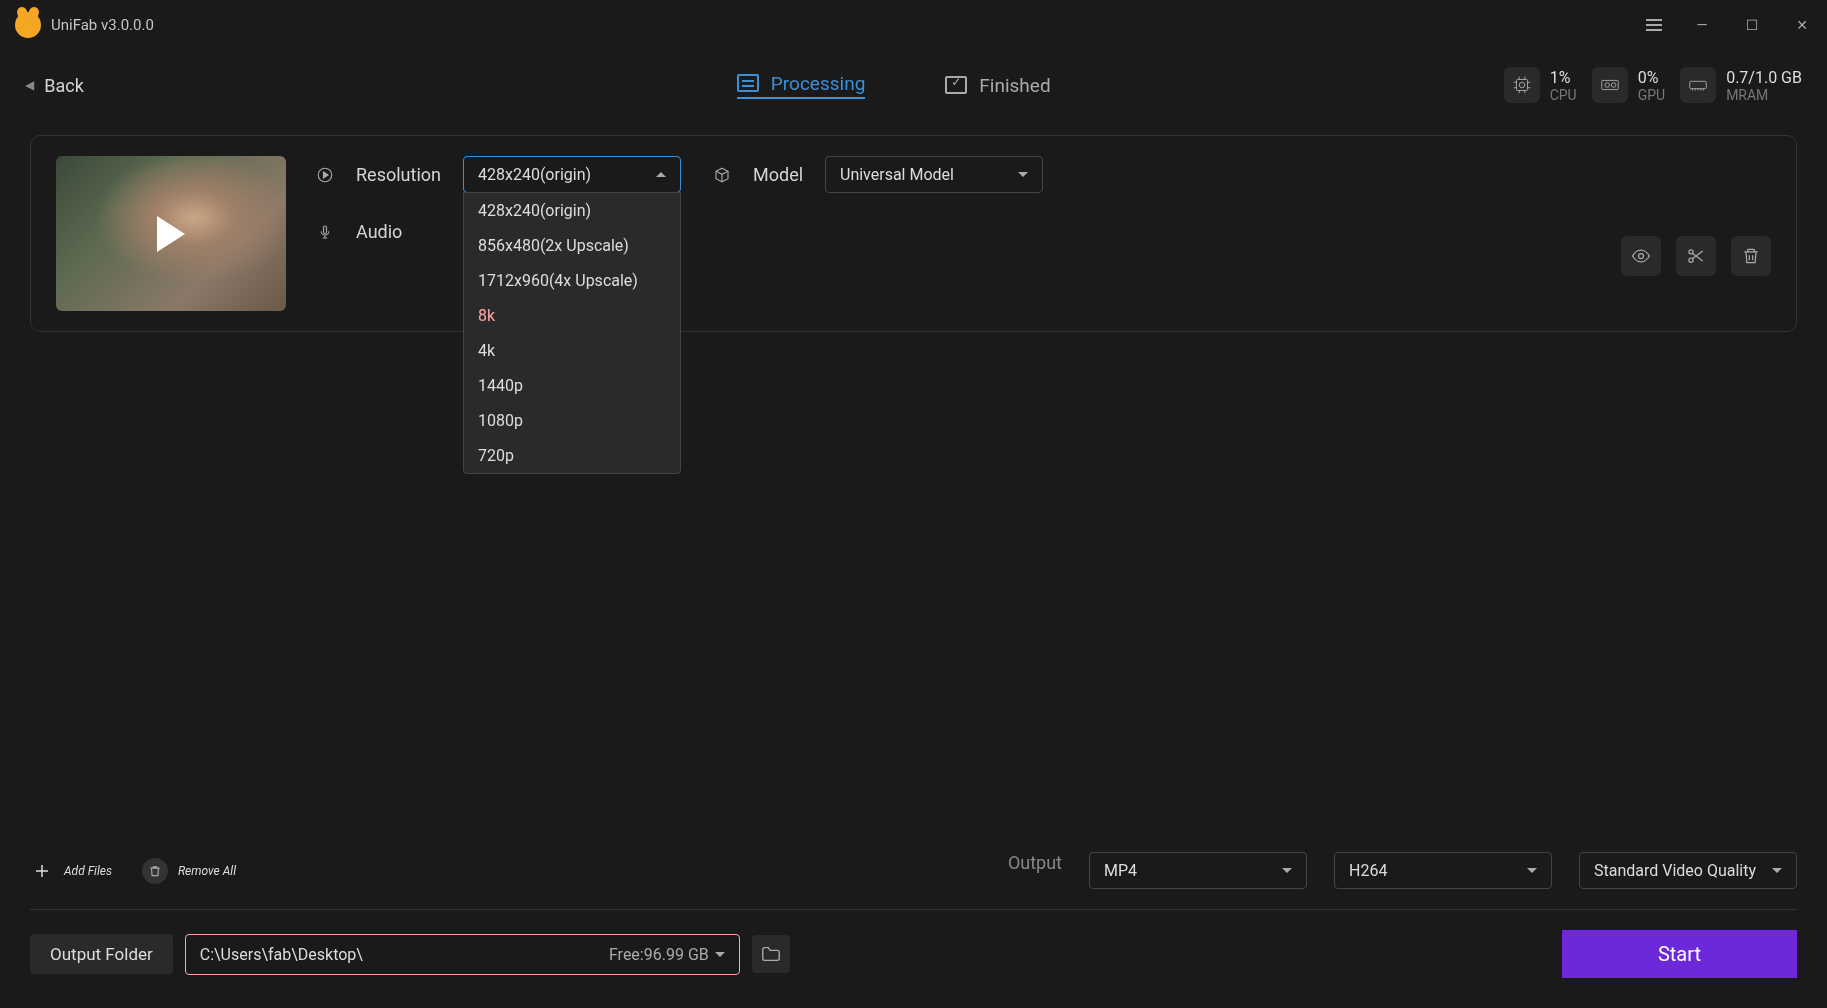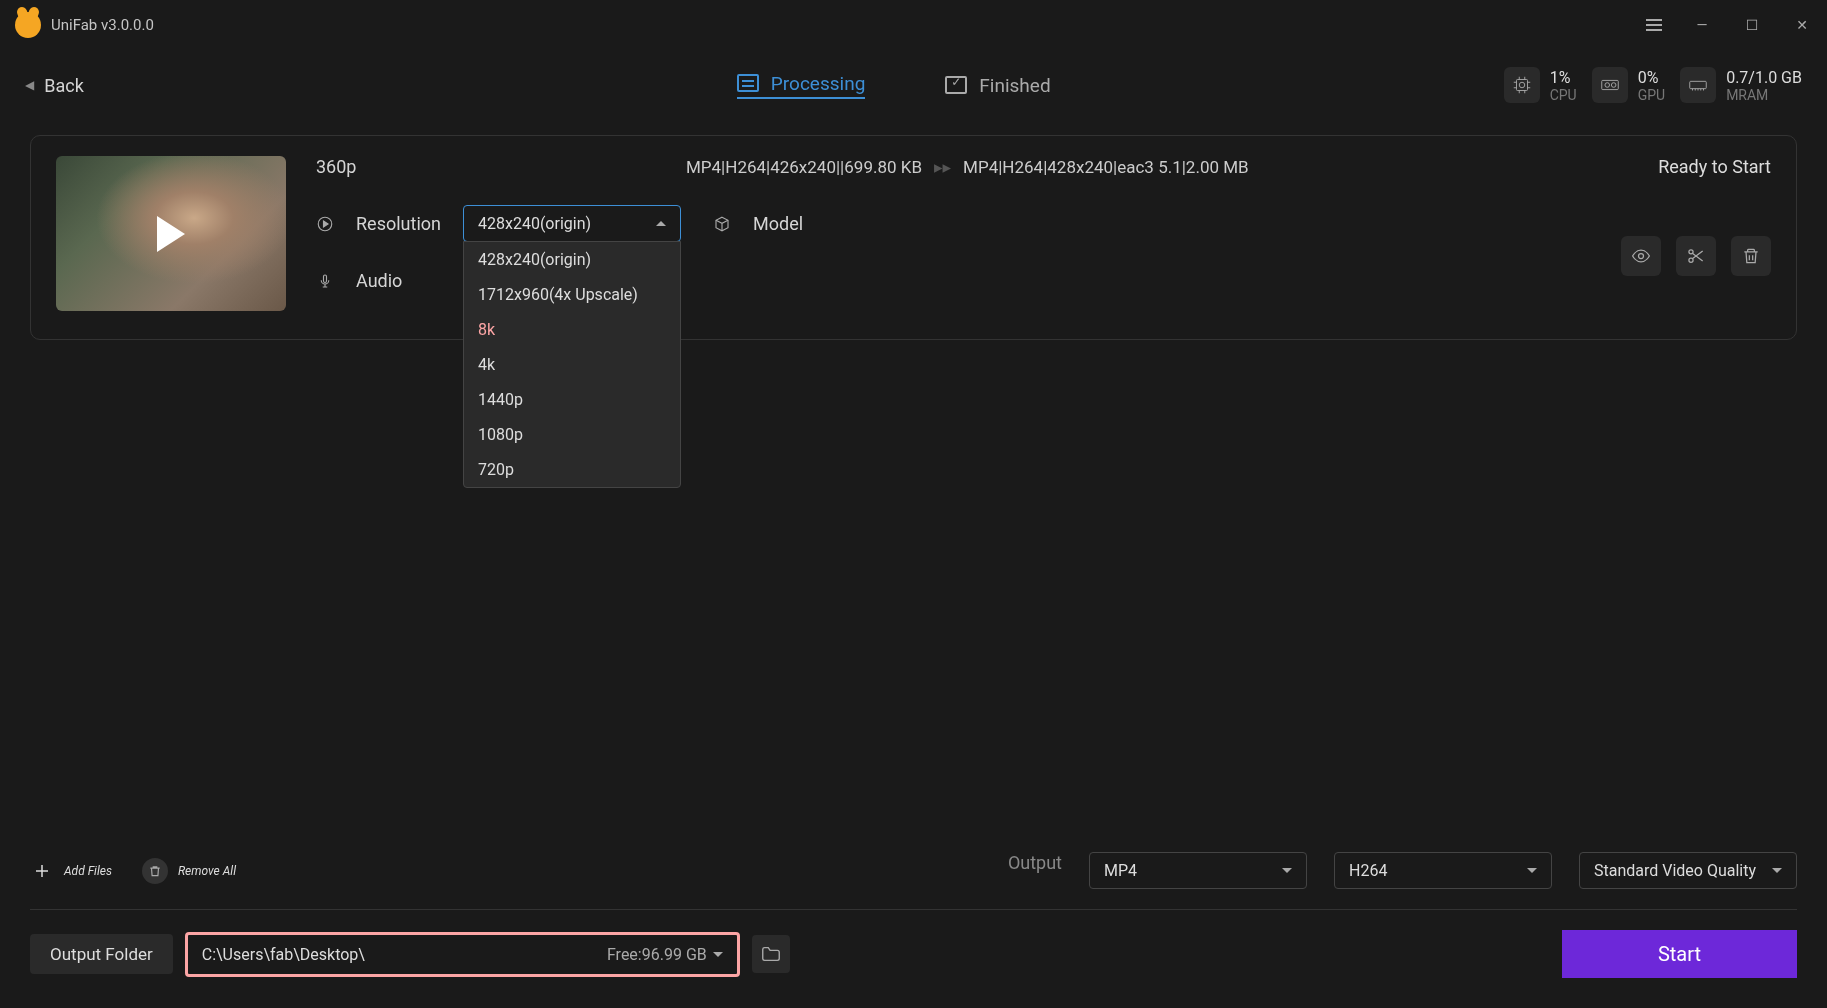--- a/index.html
+++ b/index.html
@@ -405,21 +405,21 @@
       background: #2a2a2a;
       padding: 10px 20px;
       border-radius: 4px;
       cursor: pointer;
       color: #ddd;
       font-size: 17px;
     }
     .path-input {
       flex: 1;
       max-width: 555px;
-      border: 3px solid #fca5a5;
+      border: 1px solid #fca5a5;
       border-radius: 4px;
       padding: 10px 14px;
       background: transparent;
       color: #ddd;
       font-size: 16px;
       display: flex;
       justify-content: space-between;
       align-items: center;
     }
     .free-space {
@@ -527,53 +527,49 @@
     </div>
   </div>
 </div>
 
 <div class="main-content">
   <div class="task-card">
     <div class="thumb">
       <div class="play-icon"></div>
     </div>
     <div class="task-body">
-      <div class="task-header">
-        <div class="task-name">360p</div>
-        <div class="task-info">
-          <span>MP4|H264|426x240||699.80 KB</span>
-          <span class="arrow-sep">▸▸</span>
-          <span>MP4|H264|428x240|eac3 5.1|2.00 MB</span>
-        </div>
-        <div class="task-status">Ready to Start</div>
-      </div>
       <div class="task-controls">
         <svg class="ctrl-icon" viewBox="0 0 24 24">
             <circle cx="12" cy="12" r="9"></circle>
             <polygon points="10,8 16,12 10,16" fill="#aaa"></polygon>
           </svg>
         <span class="ctrl-label">Resolution</span>
         <div class="select-box">
           <span>428x240(origin)</span>
           <div class="caret-up"></div>
           <div class="dropdown-menu">
             <div class="dropdown-item">428x240(origin)</div>
+            <div class="dropdown-item">856x480(2x Upscale)</div>
             <div class="dropdown-item">1712x960(4x Upscale)</div>
             <div class="dropdown-item highlighted">8k</div>
             <div class="dropdown-item">4k</div>
             <div class="dropdown-item">1440p</div>
             <div class="dropdown-item">1080p</div>
             <div class="dropdown-item">720p</div>
           </div>
         </div>
         <svg class="ctrl-icon" viewBox="0 0 24 24" style="margin-left:10px">
             <polygon points="12,3 20,7 20,17 12,21 4,17 4,7"></polygon>
             <path d="M4 7l8 4 8-4M12 11v10"></path>
           </svg>
         <span class="ctrl-label" style="width:50px">Model</span>
+        <div class="select-box plain">
+          <span>Universal Model</span>
+          <div class="caret-down"></div>
+        </div>
       </div>
       <div class="task-controls">
         <svg class="ctrl-icon" viewBox="0 0 24 24">
             <rect x="10" y="4" width="4" height="10" rx="2"></rect>
             <path d="M7 11a5 5 0 0 0 10 0M12 16v4M9 20h6"></path>
           </svg>
         <span class="ctrl-label">Audio</span>
       </div>
     </div>
     <div class="task-actions">

